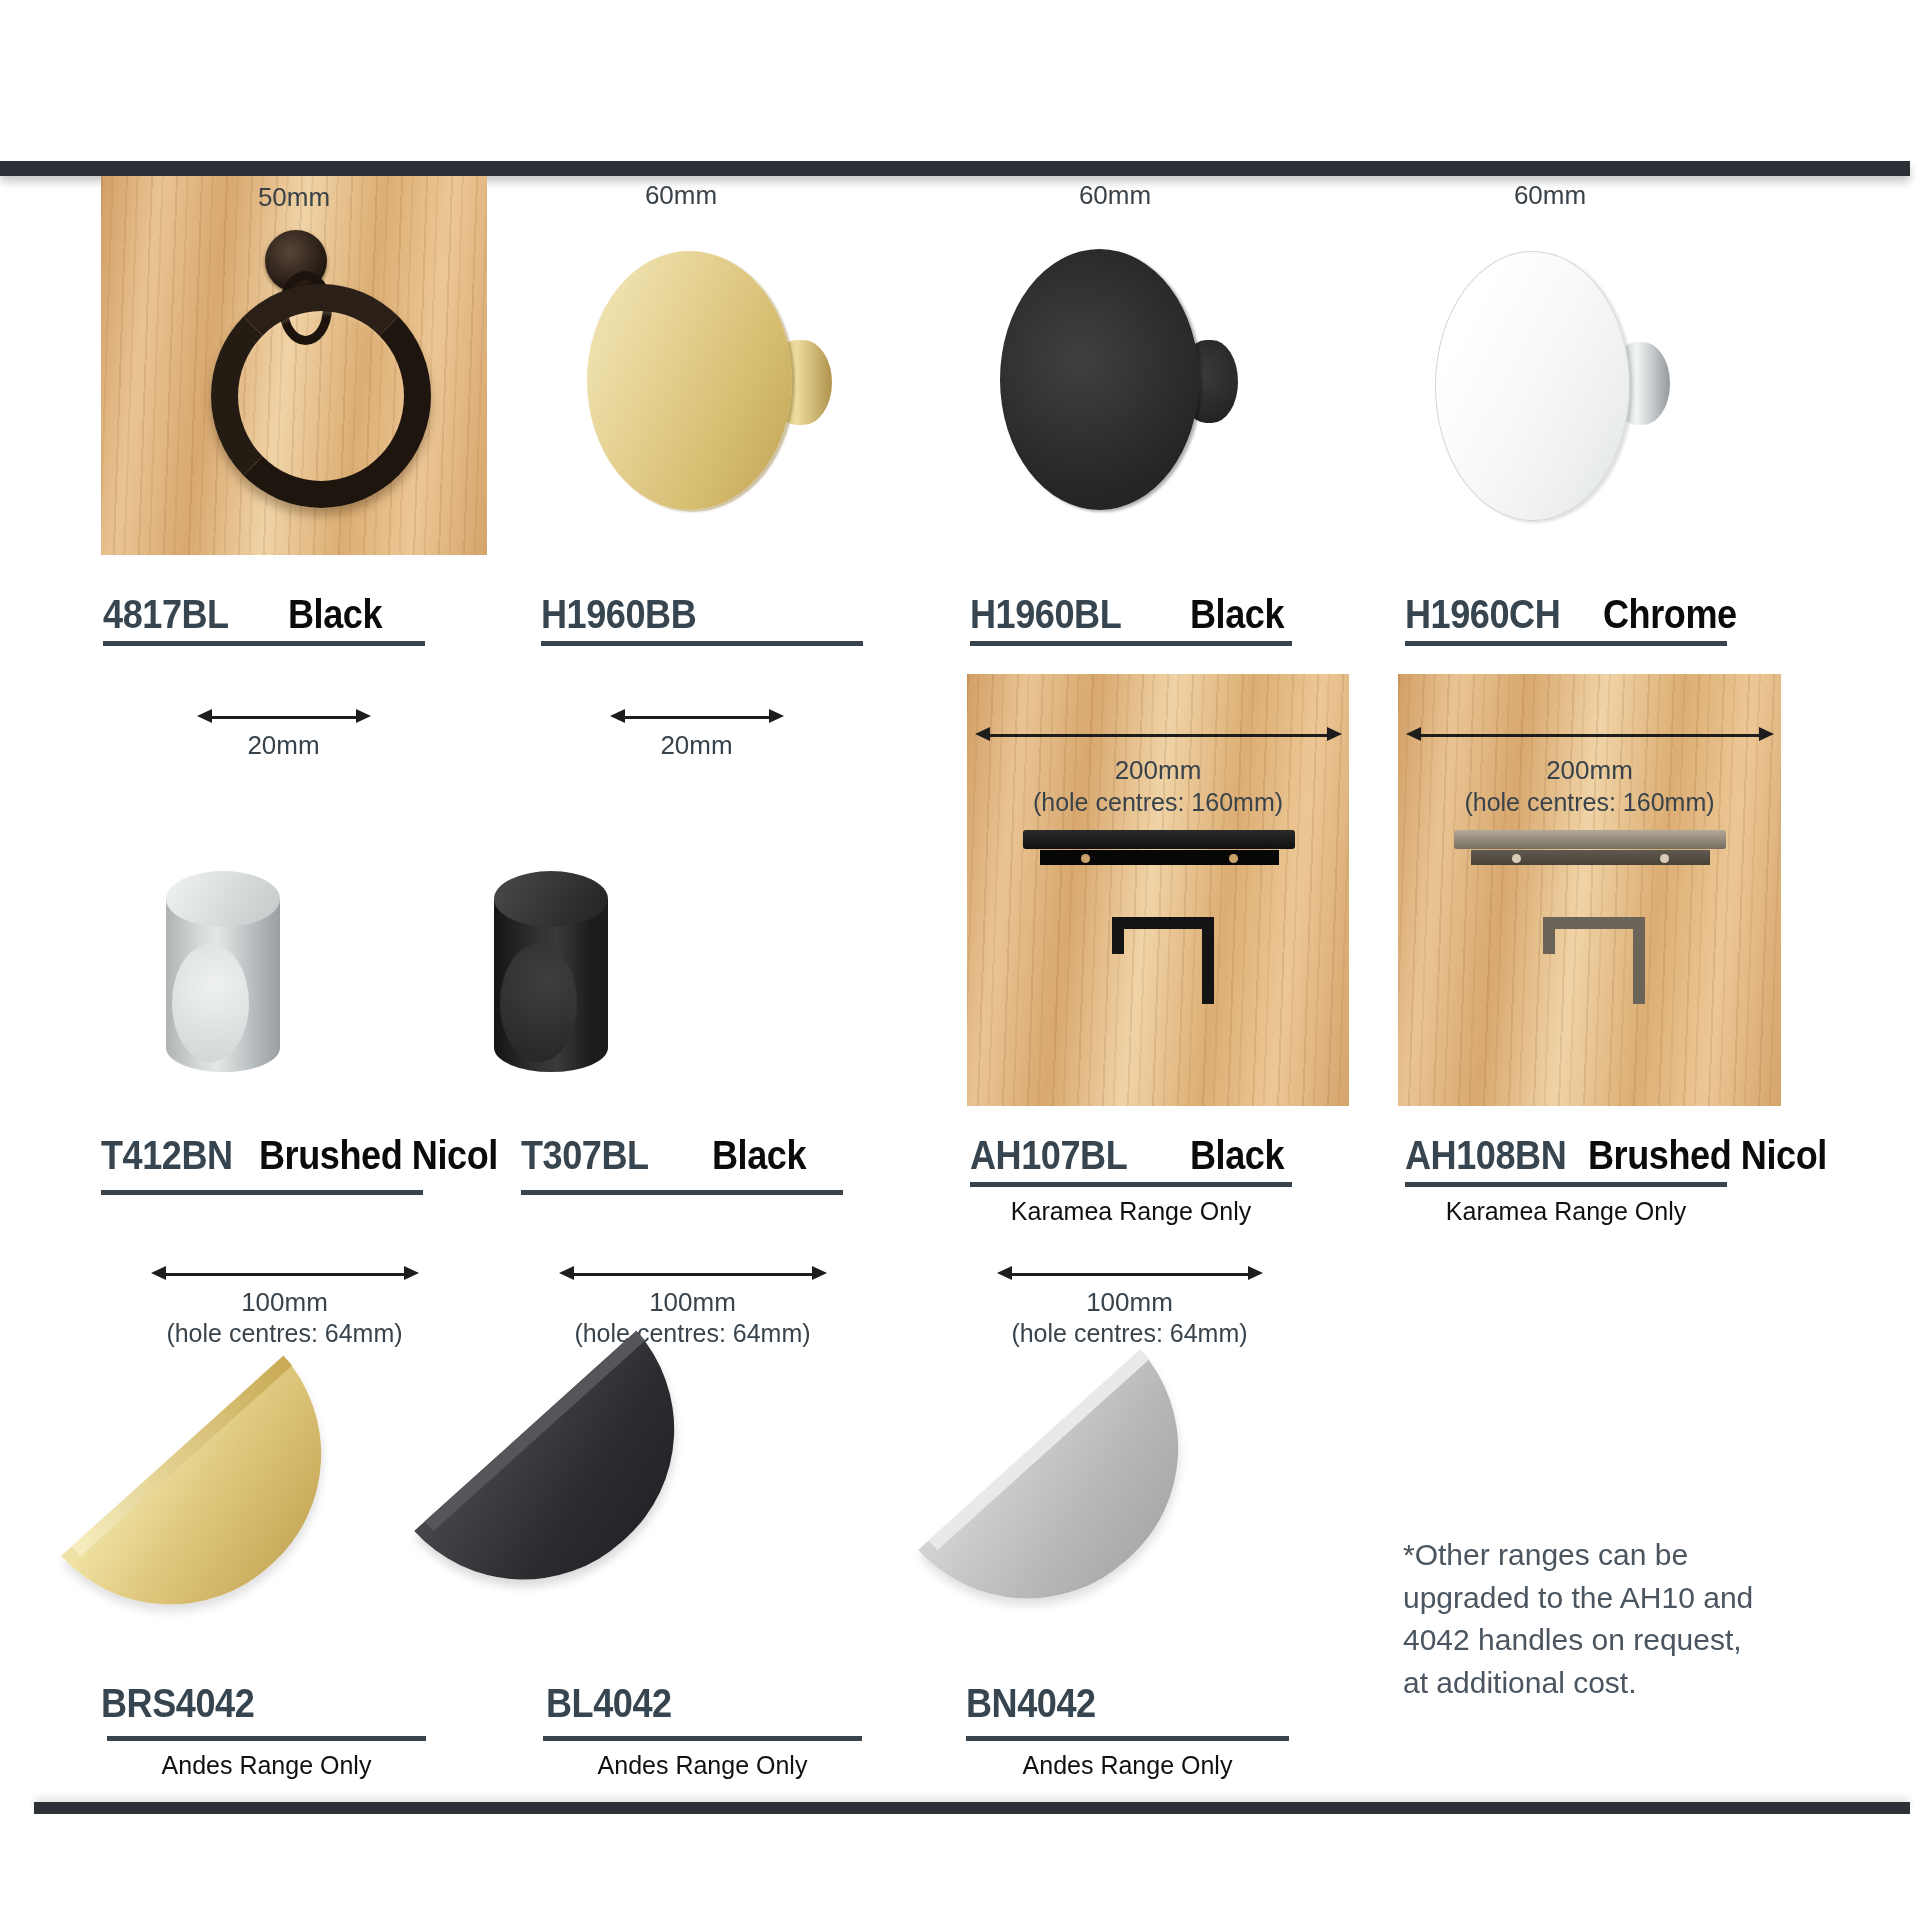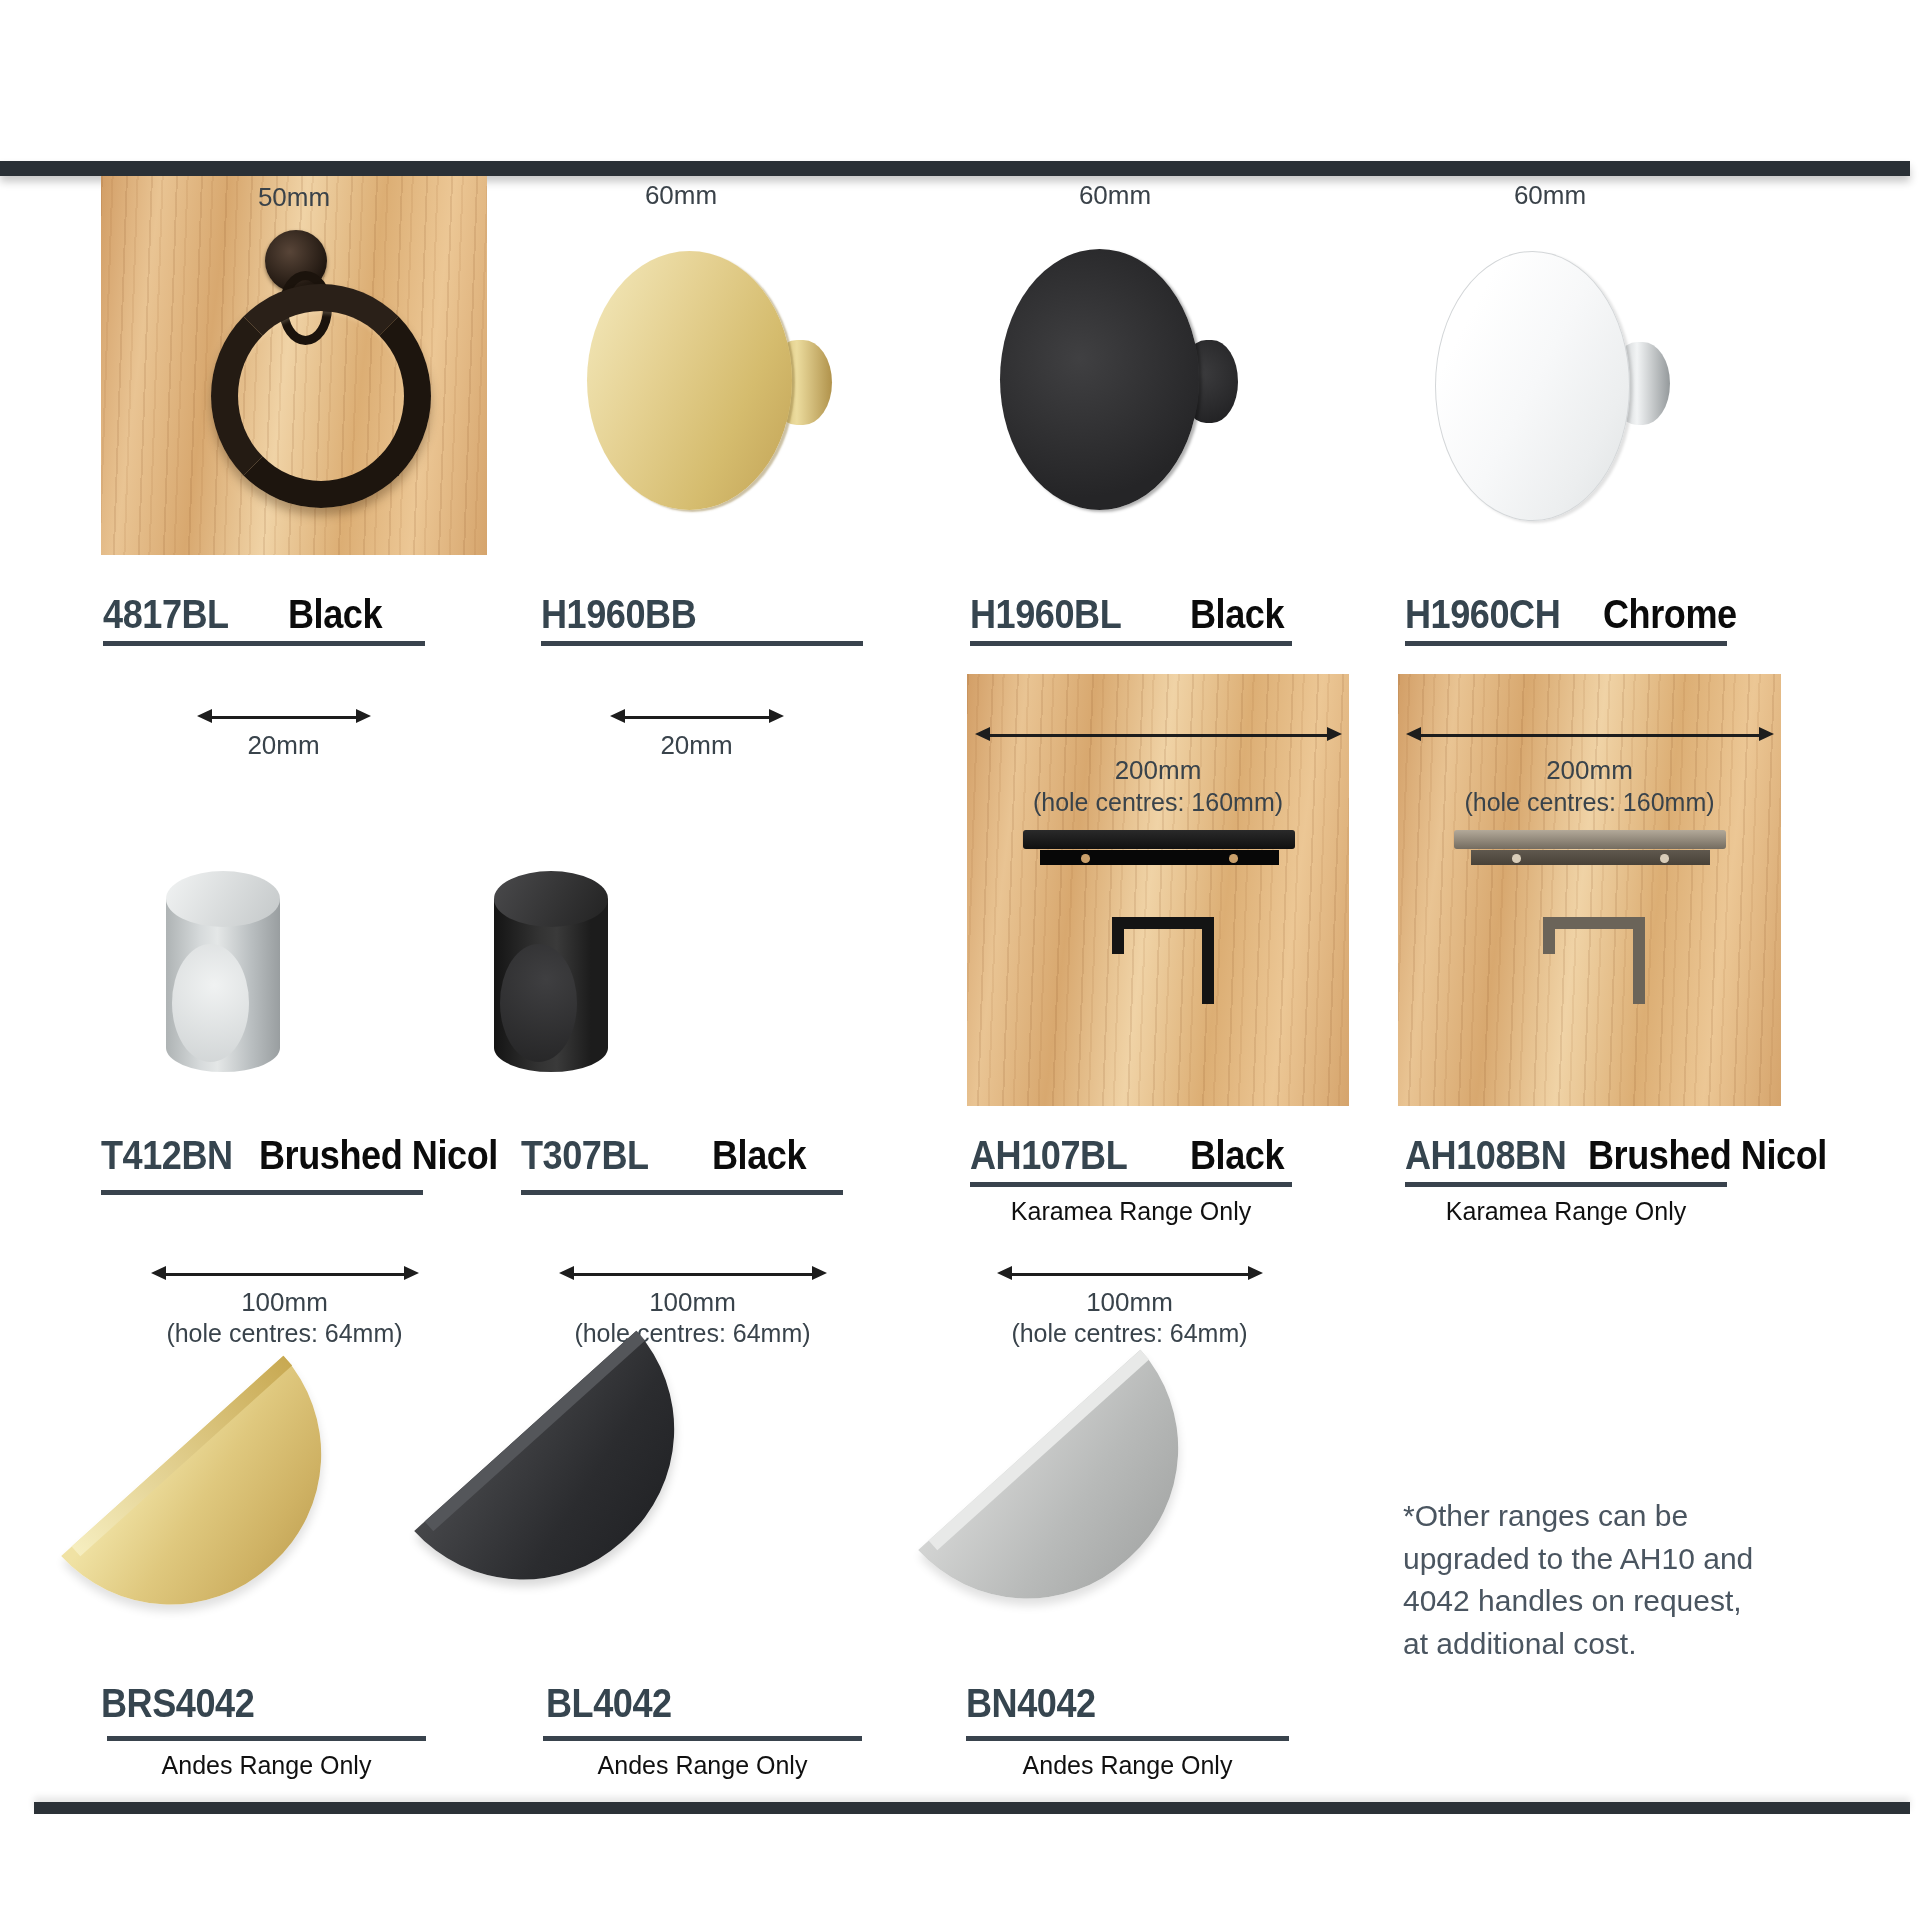--- a/index.html
+++ b/index.html
@@ -233,21 +233,21 @@
   <div class="abs" style="left:1010px;top:1273px;width:239px;">
     <div class="abs dim-arrow" style="left:0;right:0;top:0;"></div>
     <div class="abs center dim-label" style="left:0;right:0;top:13.5px;">100mm</div>
     <div class="abs center holes-label" style="left:-48px;right:-48px;top:46px;">(hole centres: 64mm)</div>
   </div>
 
   <div class="abs moon moon-brass" style="left:72px;top:1437px;"></div>
   <div class="abs moon moon-black" style="left:425px;top:1412px;"></div>
   <div class="abs moon moon-nickel" style="left:929px;top:1431px;"></div>
 
-  <div class="abs note" style="left:1403px;top:1495px;width:425px;">*Other ranges can be
+  <div class="abs note" style="left:1403px;top:1534px;width:425px;">*Other ranges can be
 upgraded to the AH10 and
 4042 handles on request,
 at additional cost.</div>
 
   <div class="abs code" style="left:101px;top:1680px;">BRS4042</div>
   <div class="abs rule" style="left:107px;top:1736px;width:319px;"></div>
   <div class="abs center range" style="left:107px;top:1751px;width:319px;">Andes Range Only</div>
 
   <div class="abs code" style="left:546px;top:1680px;">BL4042</div>
   <div class="abs rule" style="left:543px;top:1736px;width:319px;"></div>

